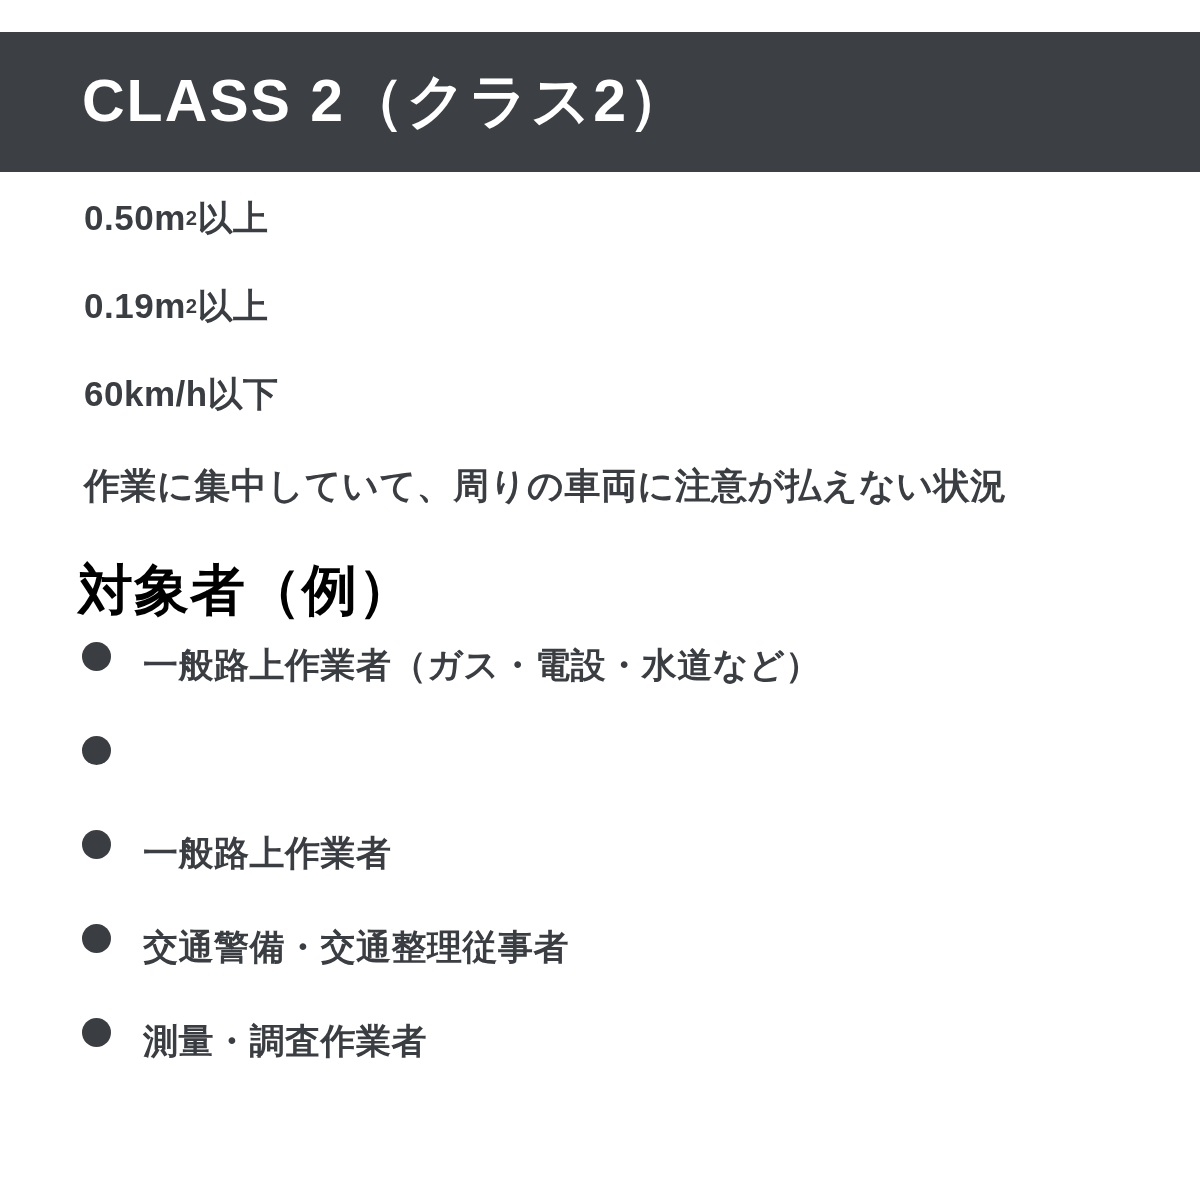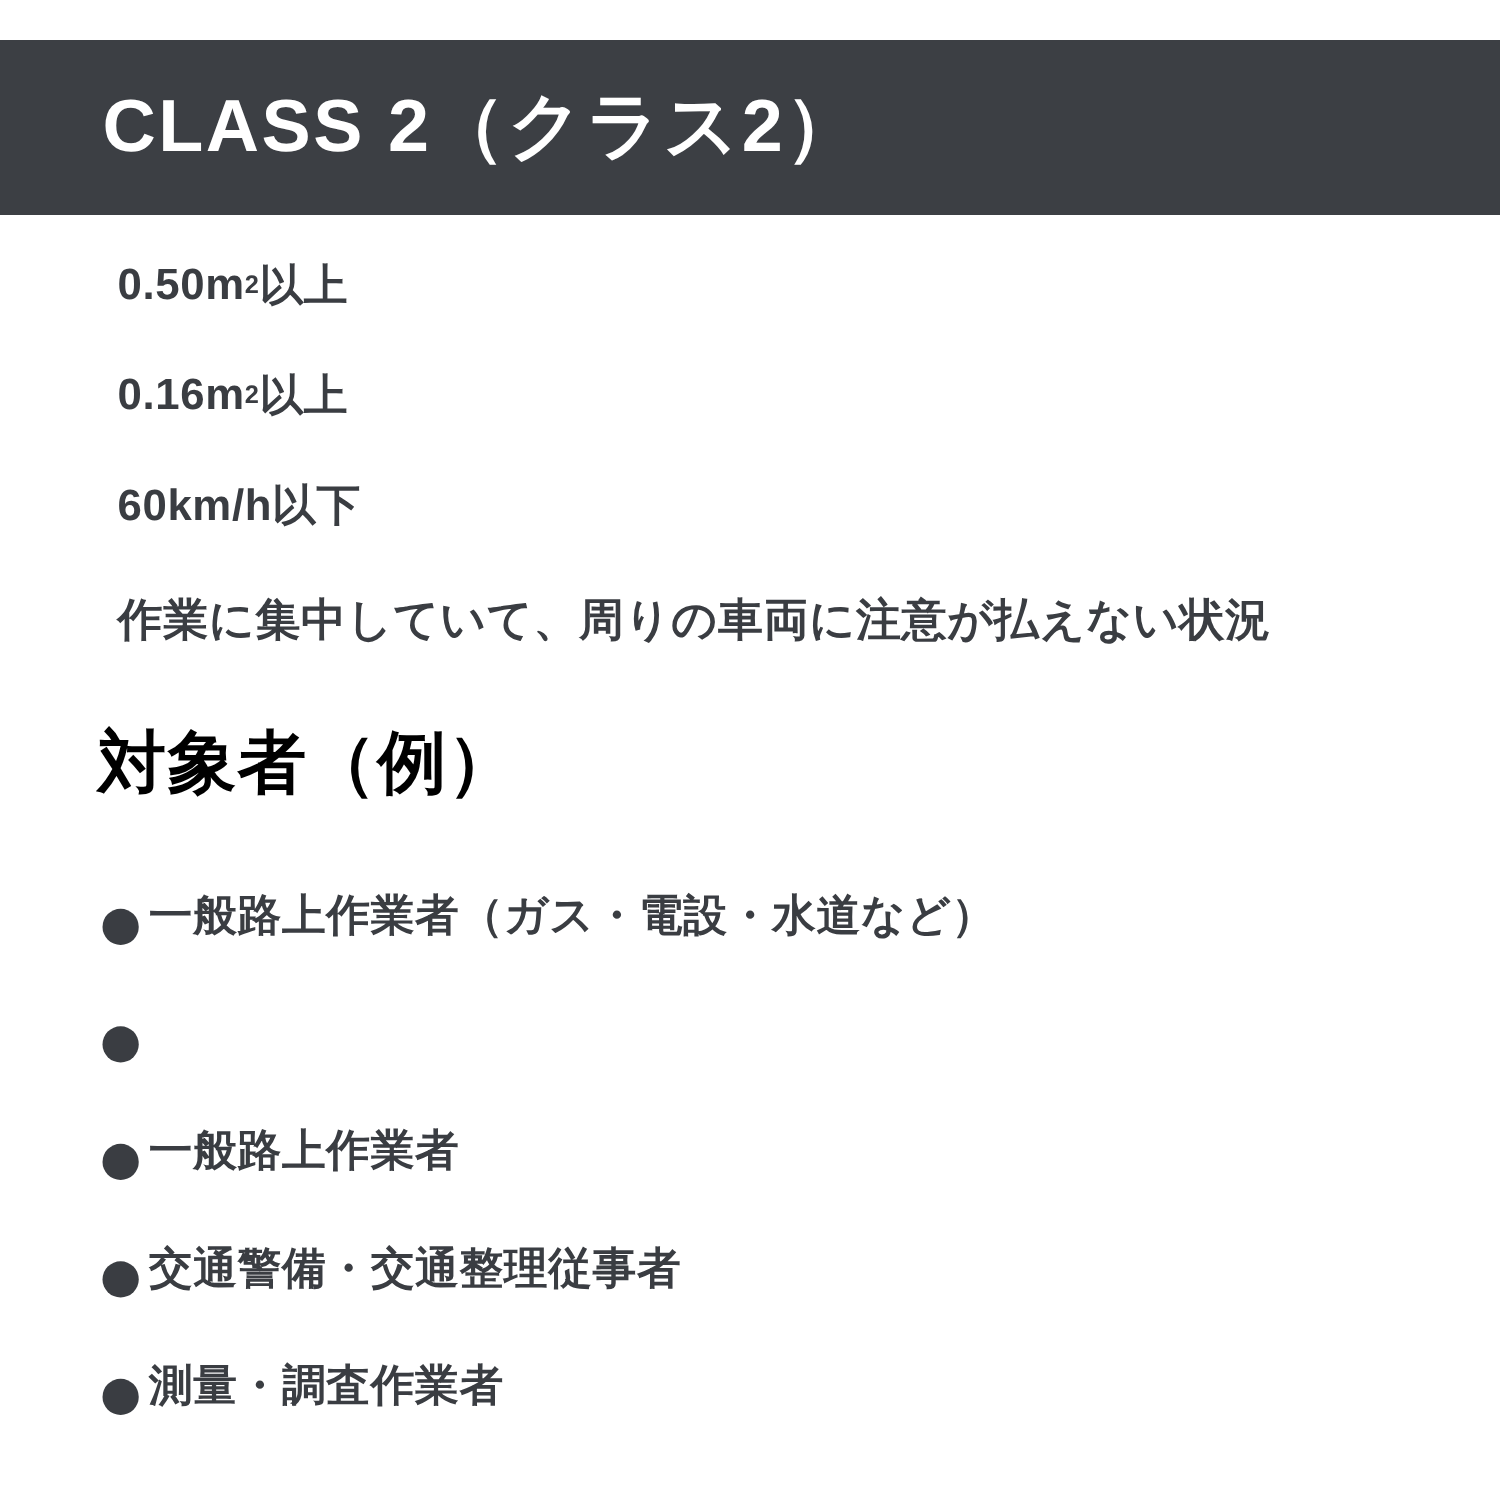--- a/index.html
+++ b/index.html
@@ -41,21 +41,21 @@
   }
   
   .content {
     position: absolute;
     left: 0;
     top: 172px;
     width: 1200px;
   }
   .spec-list {
     margin: 0;
-    padding: 12px;
+    padding: 2px;
     list-style: none;
   }
   .spec-item {
     font-size: 35px;
     font-weight: 700;
     color: #3a3d42;
     letter-spacing: 0.5px;
     margin: 0 0 0 82px;
     height: 88px;
     display: flex;
@@ -81,24 +81,25 @@
     white-space: nowrap;
   }
   
   .bullet-list {
     margin: 0;
     padding: 0;
     list-style: none;
   }
   .bullet-item {
     display: flex;
-    align-items: flex-end;
+    align-items: flex-start;
     margin-left: 82px;
     height: 94px;
     white-space: nowrap;
+    gap: 24px;
   }
   .bullet-dot {
     width: 29px;
     height: 29px;
     border-radius: 50%;
     background: #3a3d42;
     flex: 0 0 auto;
     margin-right: 8px;
   }
   .bullet-text {
@@ -120,21 +121,21 @@
   <div class="content">
 
     <ul class="spec-list">
       <li class="spec-item">
         <span>0.50</span>
           <span>m</span>
           <sup class="unit">2</sup>
           <span>以上</span>
       </li>
       <li class="spec-item">
-        <span>0.16</span>
+        <span>0.19</span>
           <span>m</span>
           <sup class="unit">2</sup>
           <span>以上</span>
       </li>
       <li class="spec-item">60km/h以下</li>
       <li class="spec-item wide">作業に集中していて、周りの車両に注意が払えない状況</li>
     </ul>
 
     <div class="section-heading">対象者（例）</div>
 

